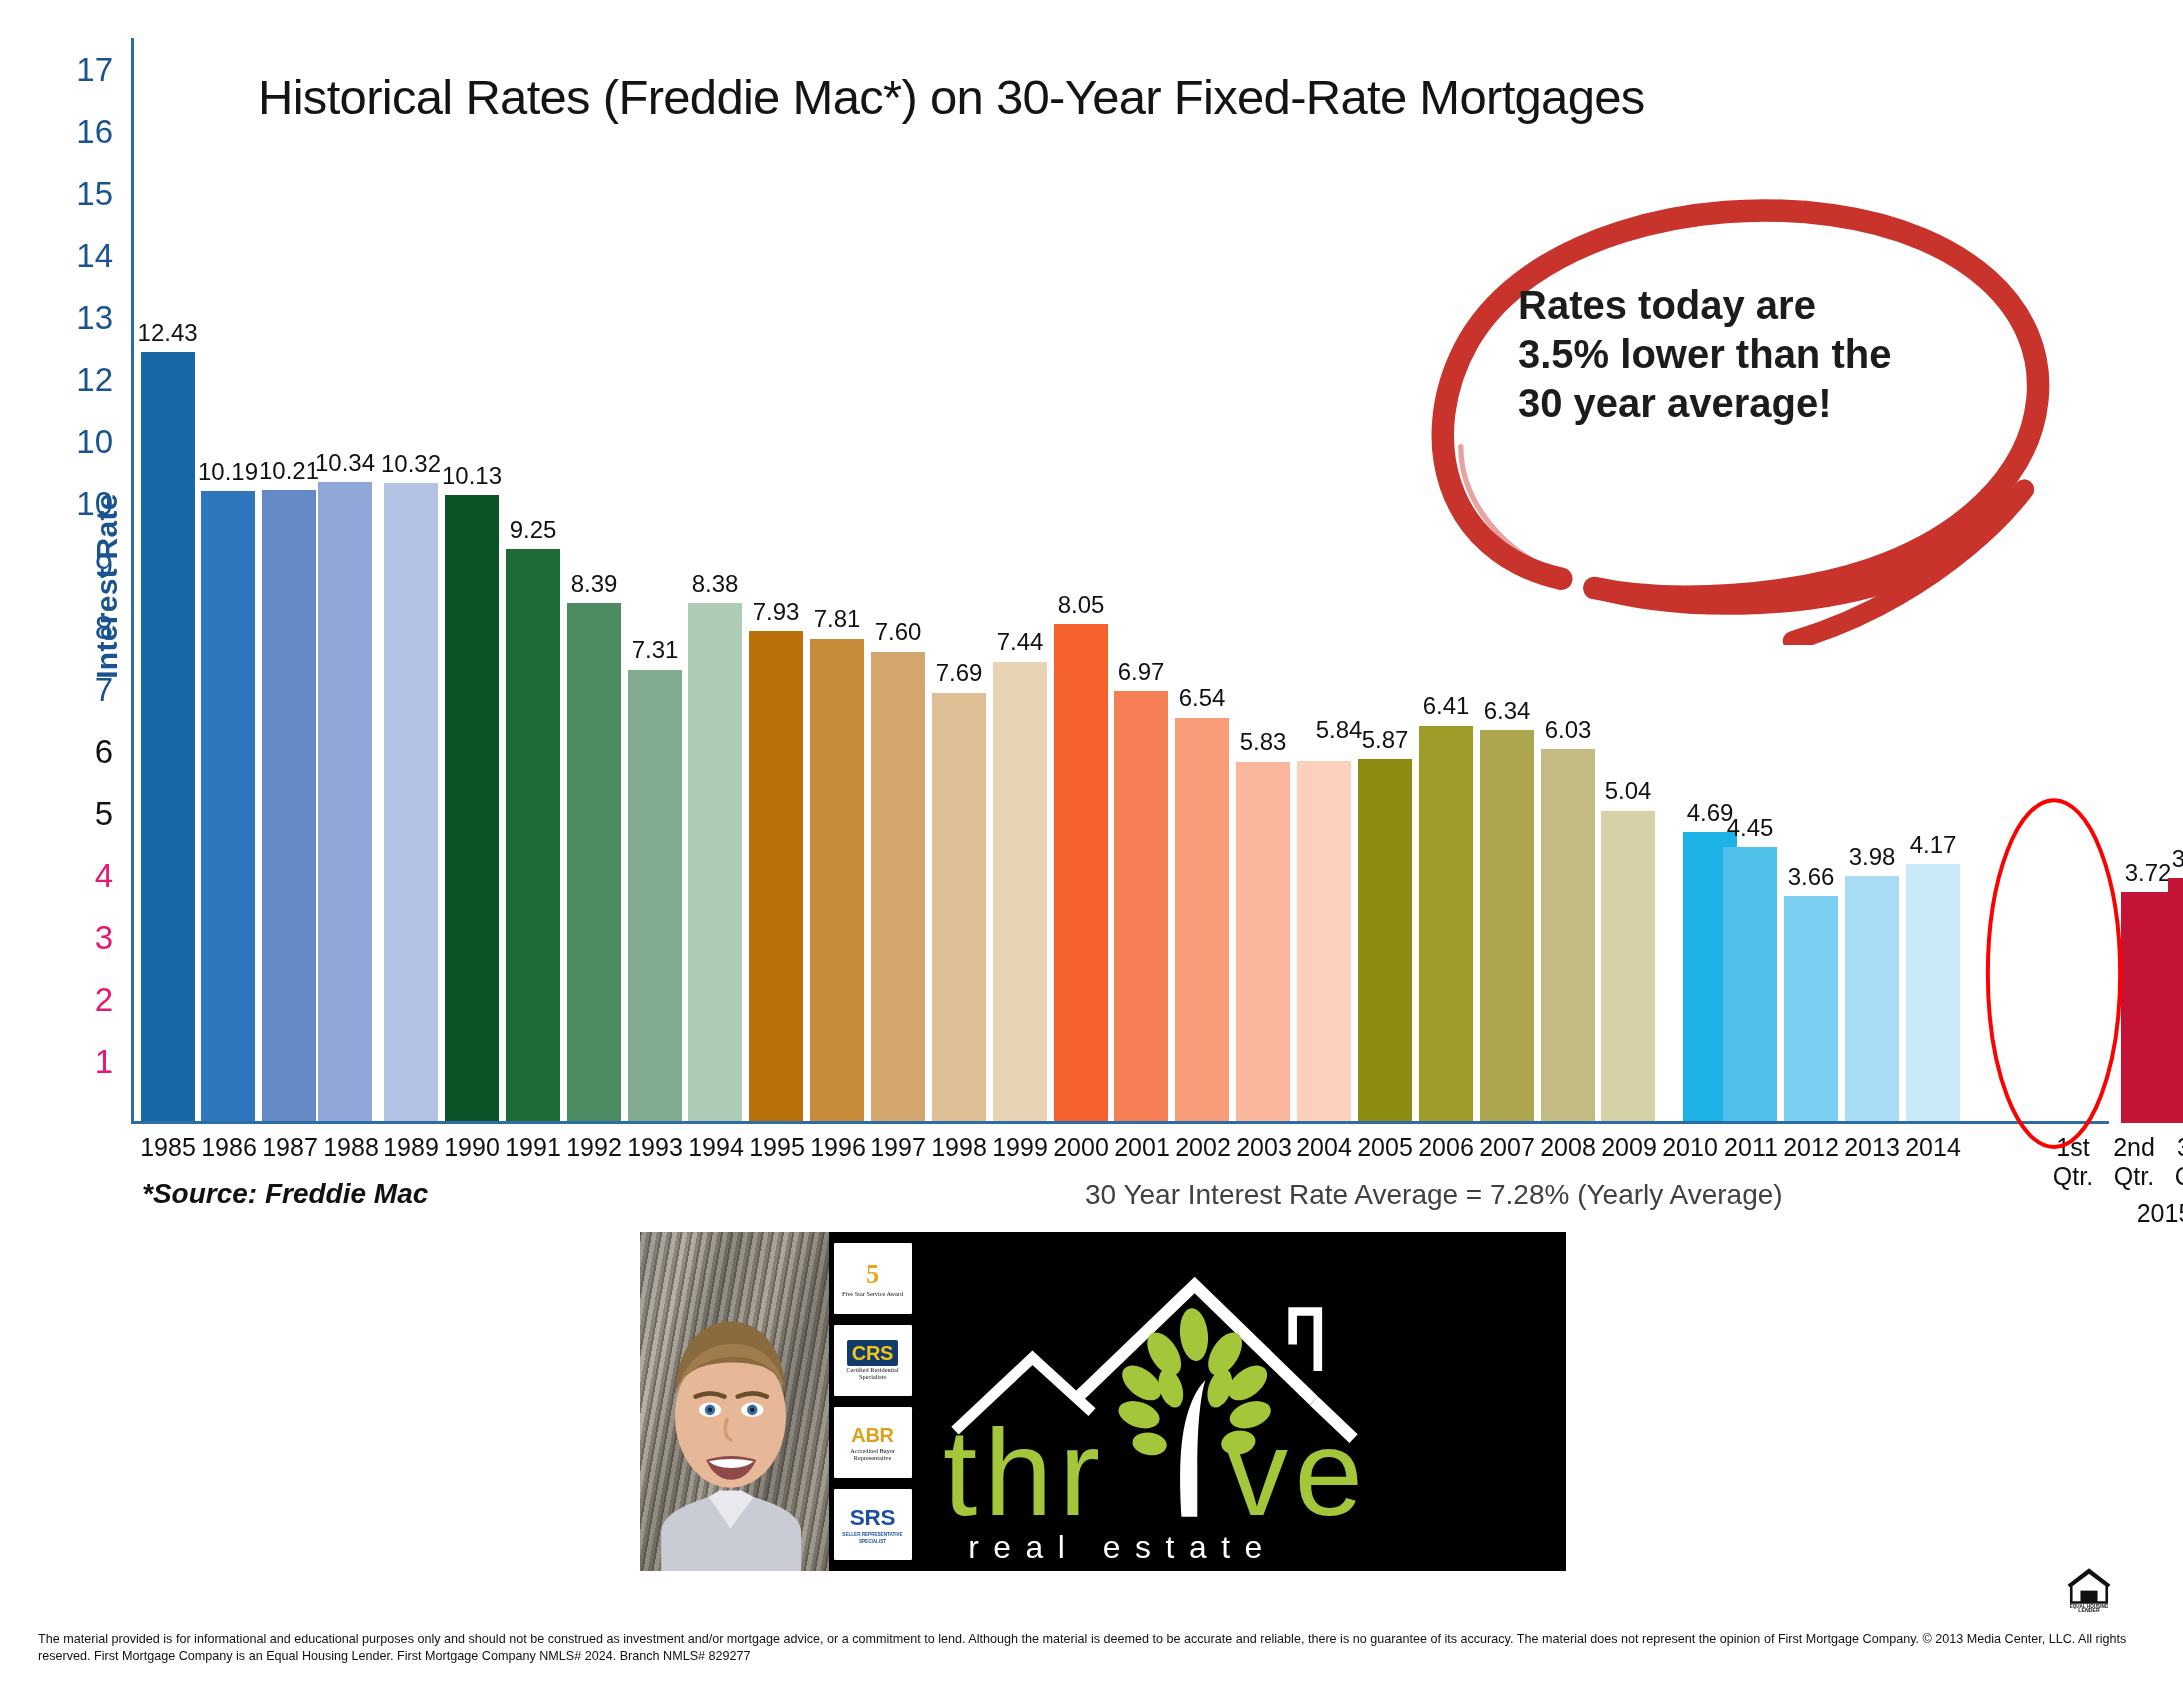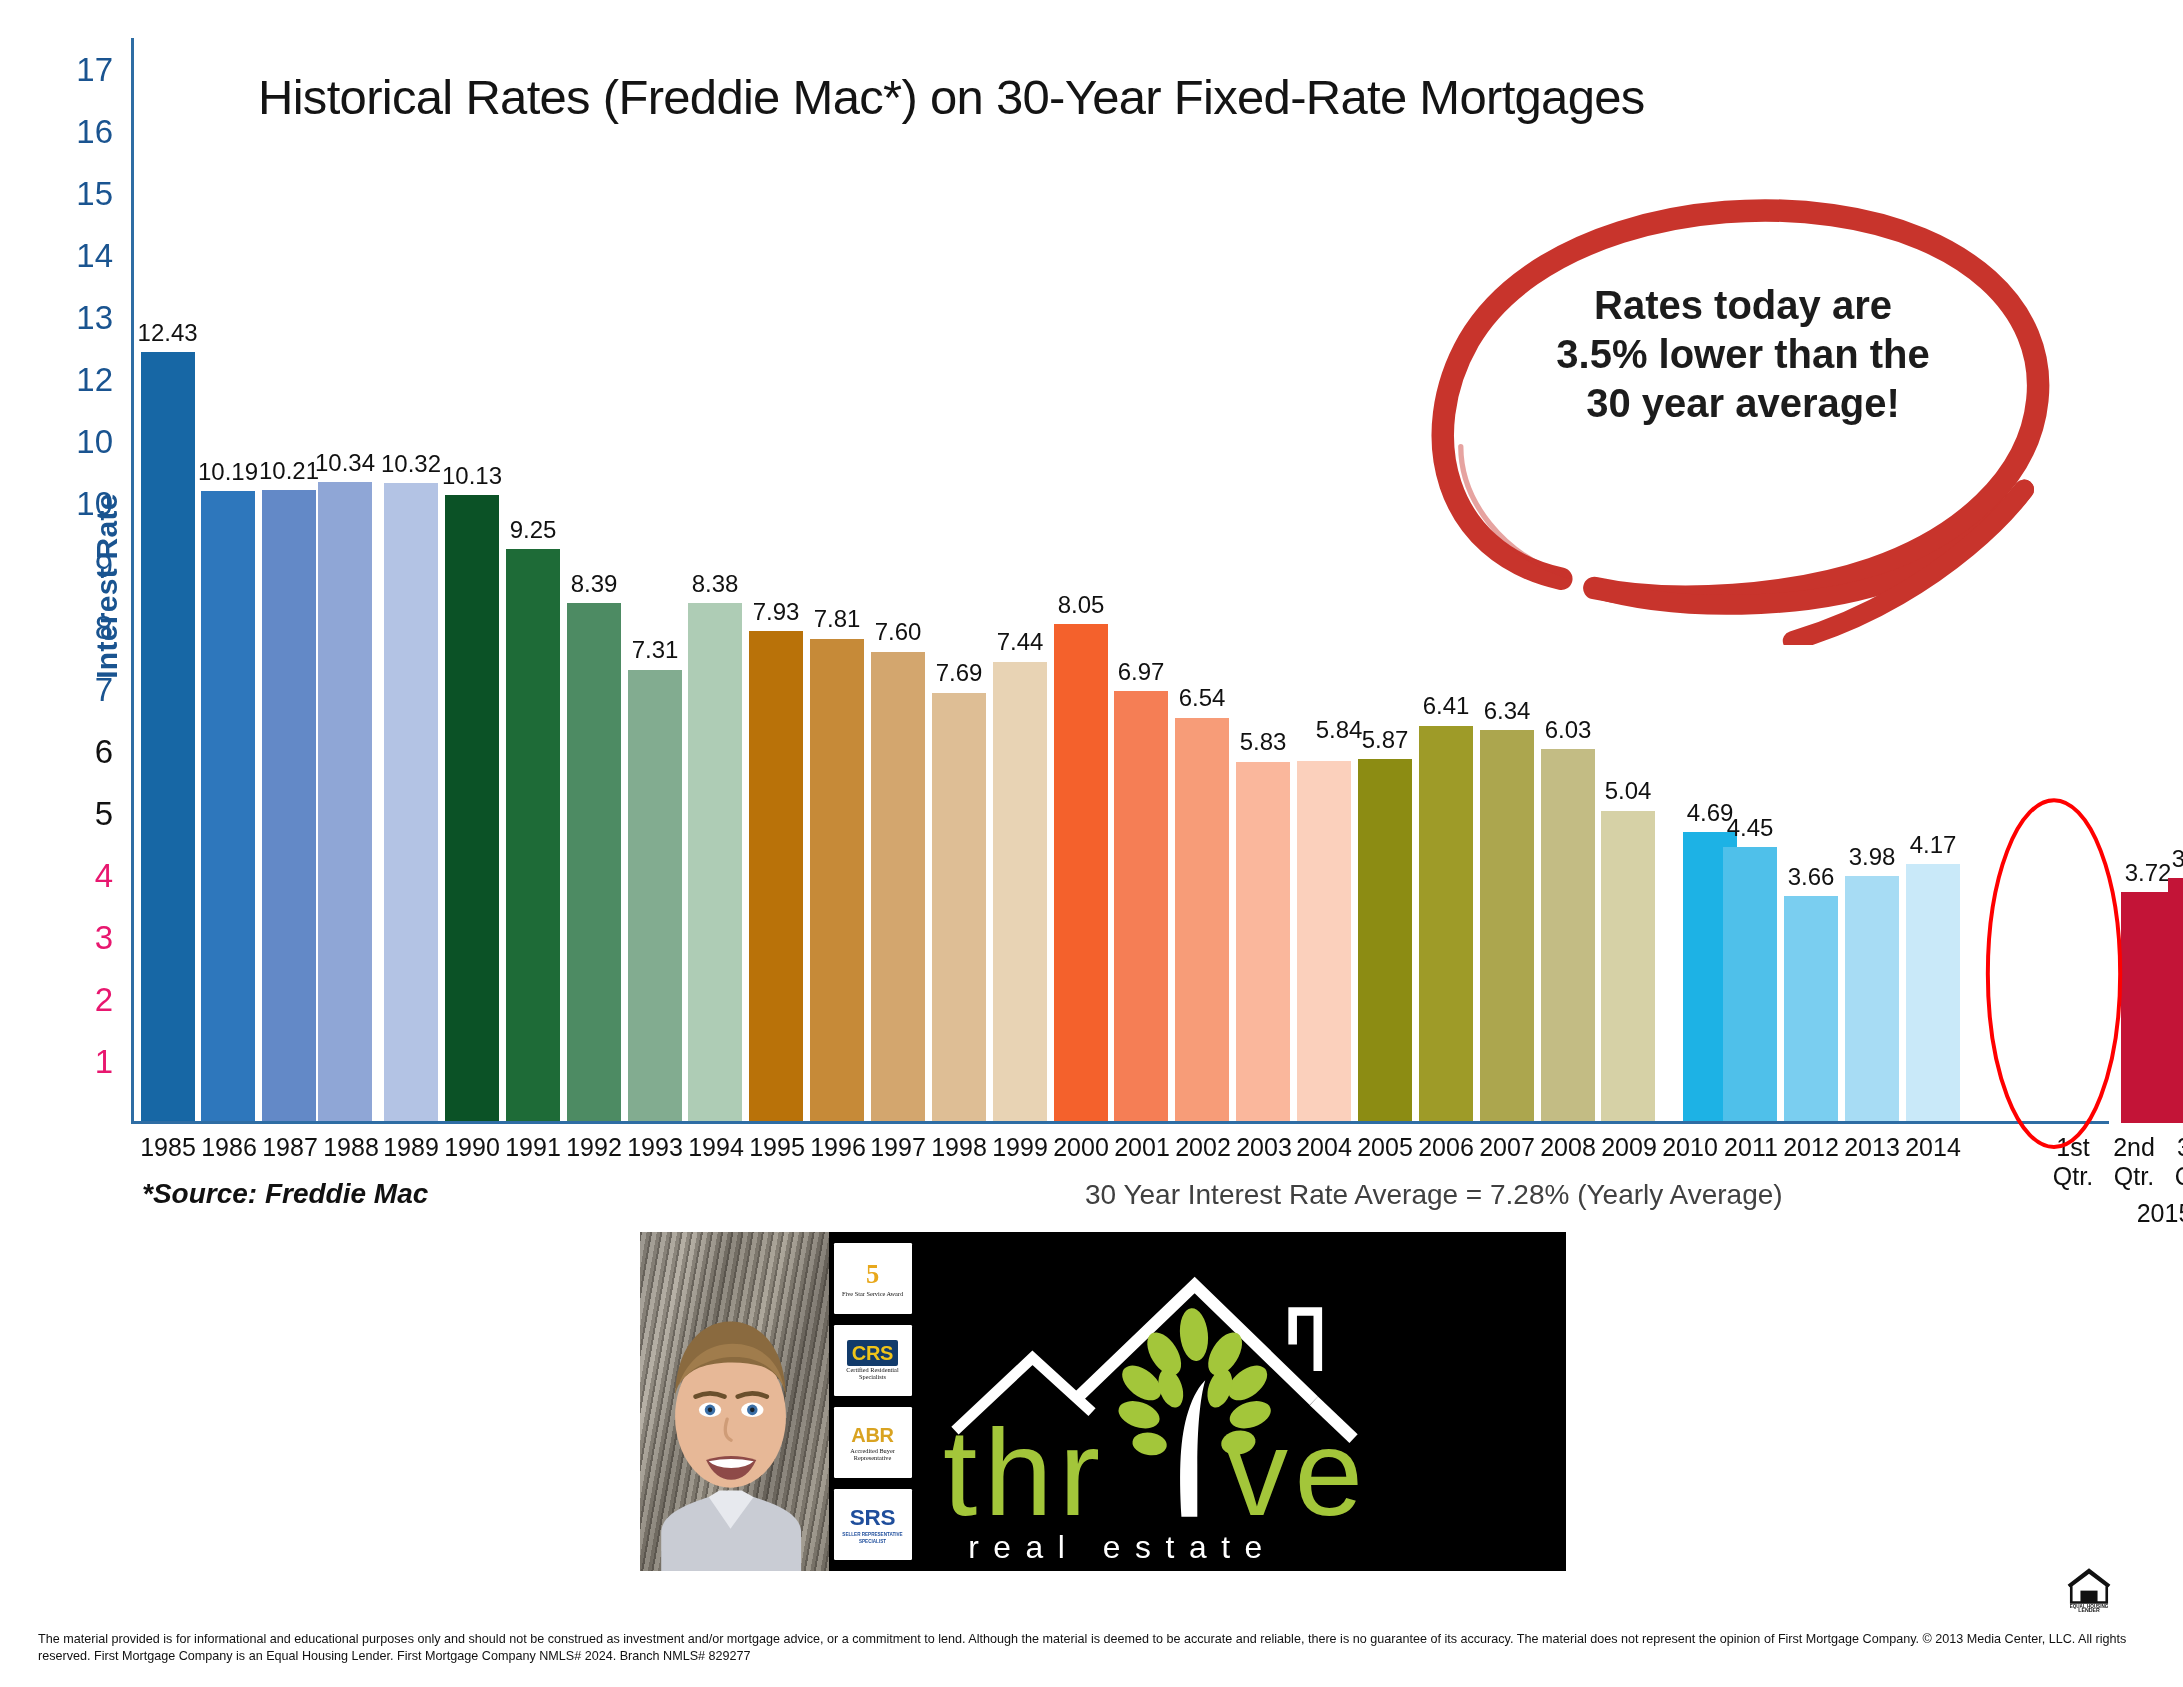--- a/index.html
+++ b/index.html
@@ -65,21 +65,21 @@
   #average-note{
     position:absolute; left:1085px; top:1179px;
     font-size:28px; color:#404040; white-space:nowrap;
   }
 
   
   #callout{ position:absolute; left:1396px; top:182px; width:681px; height:463px; }
   #callout svg{ position:absolute; left:0; top:0; }
   #callout-text{
     position:absolute; left:122px; top:99px; width:450px;
-    text-align:center; font-size:40px; line-height:49px;
+    text-align:left; font-size:40px; line-height:49px;
     font-weight:bold; color:#1c1c1c;
   }
 
   
   #q4-highlight{ position:absolute; left:1981px; top:797px; width:146px; height:354px; }
 
   
   #brand-panel{
     position:absolute; left:640px; top:1232px; width:926px; height:339px;
     background:#000; display:flex; align-items:stretch;

